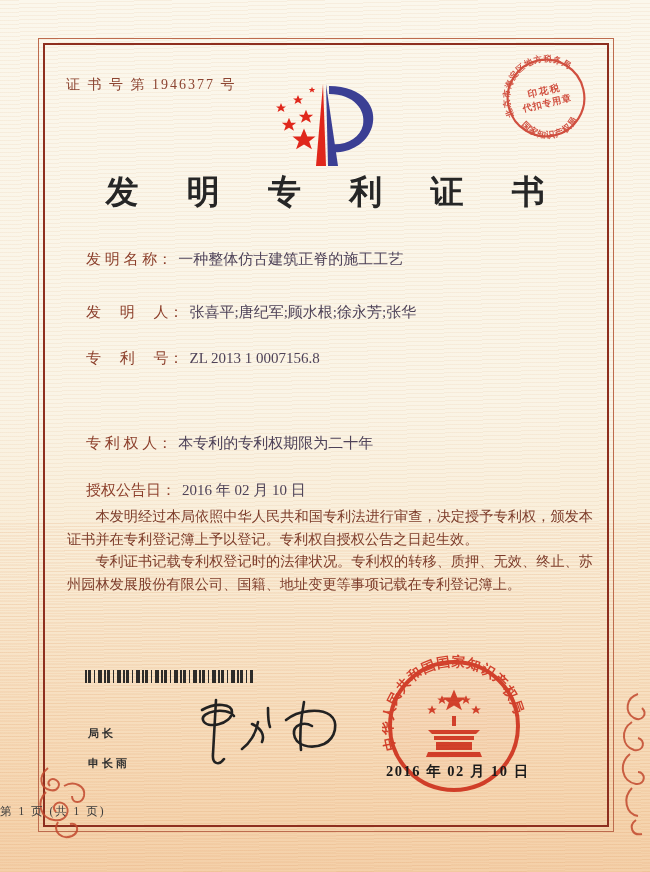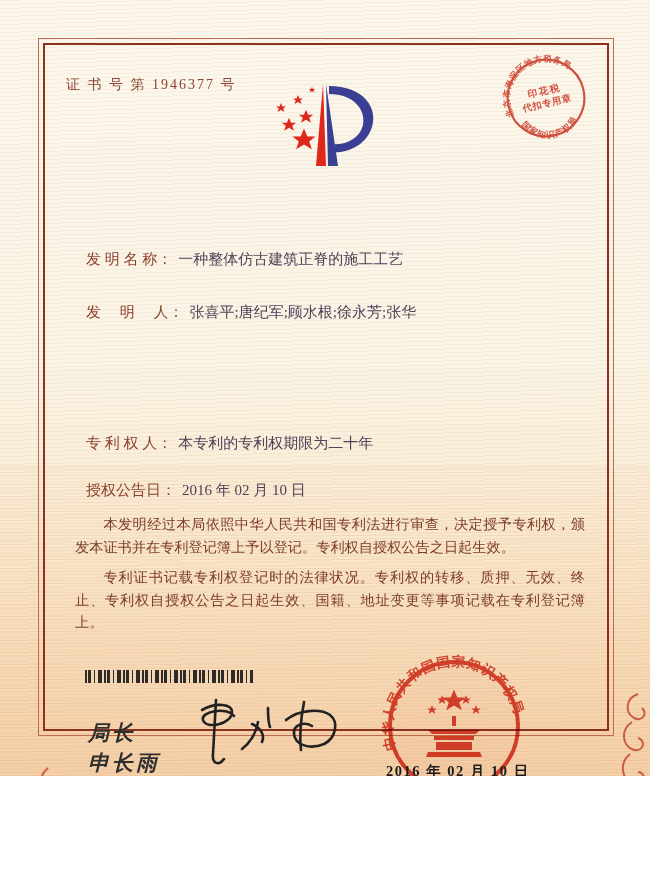--- a/index.html
+++ b/index.html
@@ -1,41 +1,41 @@
 <!DOCTYPE html>
 <html><head>
 <meta charset="utf-8">
 <style>
   html,body{margin:0;padding:0;}
   body{width:650px;height:872px;font-family:"Liberation Serif","DejaVu Serif",serif;}
-  .page{position:relative;width:650px;height:776px;overflow:hidden;
+  .page{position:relative;width:650px;height:872px;overflow:hidden;
     background:linear-gradient(180deg,#fbf7ec 0%,#faf4e6 46%,#f9ecd6 64%,#f7dfc0 80%,#f5d4ae 94%,#f4d0a9 100%);}
   .page::before{content:"";position:absolute;inset:0;z-index:1;pointer-events:none;
     background:repeating-linear-gradient(178.5deg,rgba(213,152,96,.10) 0 1px,rgba(255,255,255,0) 1px 4px);}
   .page::after{content:"";position:absolute;left:0;right:0;top:60%;bottom:0;z-index:1;pointer-events:none;opacity:.65;
     background:repeating-linear-gradient(180deg,rgba(228,146,88,.18) 0 1px,rgba(255,255,255,0) 1px 3px);}
   .page>*{z-index:2;}
   .frame-outer{position:absolute;left:38px;right:36px;top:38px;bottom:40px;border:1px solid #bd6b4e;}
   .frame-inner{position:absolute;left:43px;right:41px;top:43px;bottom:45px;border:2px solid #8e2f1f;}
   .cert-no{position:absolute;left:66px;top:76px;font-size:14px;letter-spacing:2px;color:#8c4431;}
   .logo{position:absolute;left:266px;top:80px;width:114px;height:92px;}
   .tax-stamp{position:absolute;left:496px;top:48px;width:100px;height:100px;opacity:.88;}
   .title{position:absolute;left:0;right:0;top:170px;margin:0;text-align:center;
     font-size:33px;font-weight:600;color:#262626;letter-spacing:20px;text-indent:20px;}
   .field-row{position:absolute;left:86px;right:56px;font-size:15px;white-space:nowrap;}
   .field-label{color:#8c3f2b;}
   .field-value{color:#4e4258;margin-left:6px;}
   .fr1{top:250px}.fr2{top:303px}.fr3{top:349px}.fr4{top:391px}.fr5{top:434px}.fr6{top:481px}
   .paras{position:absolute;left:67px;right:57px;top:505px;color:#7d3c2a;
     font-size:14.2px;line-height:22.6px;text-align:justify;}
-  .paras p{margin:8px;text-indent:2em;}
+  .paras p{margin:0;text-indent:2em;}
   .barcode{position:absolute;left:85px;top:670px;width:168px;height:13px;opacity:.92;
     background:repeating-linear-gradient(90deg,#1c1c1c 0 2px,rgba(0,0,0,0) 2px 3px,#1c1c1c 3px 6px,rgba(0,0,0,0) 6px 9px,#1c1c1c 9px 10px,rgba(0,0,0,0) 10px 13px,#1c1c1c 13px 17px,rgba(0,0,0,0) 17px 19px);}
-  .signer{position:absolute;left:88px;top:718px;color:#2f2f2f;font-size:21px;font-weight:600;
-    font-family:"Liberation Sans","DejaVu Sans",sans-serif;line-height:30px;letter-spacing:3px;font-style:italic;}
+  .signer{position:absolute;left:88px;top:718px;color:#2f2f2f;font-size:11px;font-weight:600;
+    font-family:"Liberation Sans","DejaVu Sans",sans-serif;line-height:30px;letter-spacing:3px;}
   .signature{position:absolute;left:182px;top:692px;width:170px;height:84px;}
   .seal{position:absolute;left:382px;top:654px;width:144px;height:144px;mix-blend-mode:multiply;}
   .seal-date{position:absolute;left:386px;top:762px;font-size:14.5px;font-weight:700;
     color:#1b1b1b;letter-spacing:1.5px;white-space:nowrap;}
   .swirl-left{position:absolute;left:34px;top:762px;width:72px;height:78px;}
   .swirl-right{position:absolute;left:592px;top:688px;width:56px;height:150px;}
   .footer{position:absolute;left:0;right:0;top:804px;text-align:left;font-size:11.5px;
     color:#3c3c3c;letter-spacing:2px;}
 </style>
 </head>
@@ -74,37 +74,41 @@
         <textPath href="#tsTop" startOffset="4">北京市海淀区地方税务局</textPath>
       </text>
       <text x="60" y="55" font-size="11.5" font-weight="700" text-anchor="middle" letter-spacing="2">印花税</text>
       <text x="60" y="70" font-size="11" font-weight="700" text-anchor="middle" letter-spacing="1">代扣专用章</text>
       <text font-size="10.5" font-weight="700" letter-spacing="1">
         <textPath href="#tsBot" startOffset="2">国家知识产权局</textPath>
       </text>
     </g>
   </svg>
 
+  <h1 class="title">发 明 专 利 证 书</h1>
 
   <div class="field-row fr1">
     <span class="field-label">发 明 名 称：</span><span class="field-value">一种整体仿古建筑正脊的施工工艺</span>
   </div>
   <div class="field-row fr2">
     <span class="field-label">发　 明　 人：</span><span class="field-value">张喜平;唐纪军;顾水根;徐永芳;张华</span>
+  </div>
+  <div class="field-row fr3">
+    <span class="field-label">专　 利　 号：</span><span class="field-value">ZL 2013 1 0007156.8</span>
   </div>
   <div class="field-row fr5">
     <span class="field-label">专 利 权 人：</span><span class="field-value">本专利的专利权期限为二十年</span>
   </div>
   <div class="field-row fr6">
     <span class="field-label">授权公告日：</span><span class="field-value">2016 年 02 月 10 日</span>
   </div>
 
   <div class="paras">
     <p>本发明经过本局依照中华人民共和国专利法进行审查，决定授予专利权，颁发本证书并在专利登记簿上予以登记。专利权自授权公告之日起生效。</p>
-    <p>专利证书记载专利权登记时的法律状况。专利权的转移、质押、无效、终止、专利权自授权公告之日起生效、国籍、地址变更等事项记载在专利登记簿上。</p>
+    <p>专利证书记载专利权登记时的法律状况。专利权的转移、质押、无效、终止、苏州园林发展股份有限公司、国籍、地址变更等事项记载在专利登记簿上。</p>
   </div>
 
   <div class="barcode"></div>
 
   <div class="signer">
     <div>局长</div>
     <div>申长雨</div>
   </div>
 
   <svg class="signature" viewBox="0 0 170 84">

